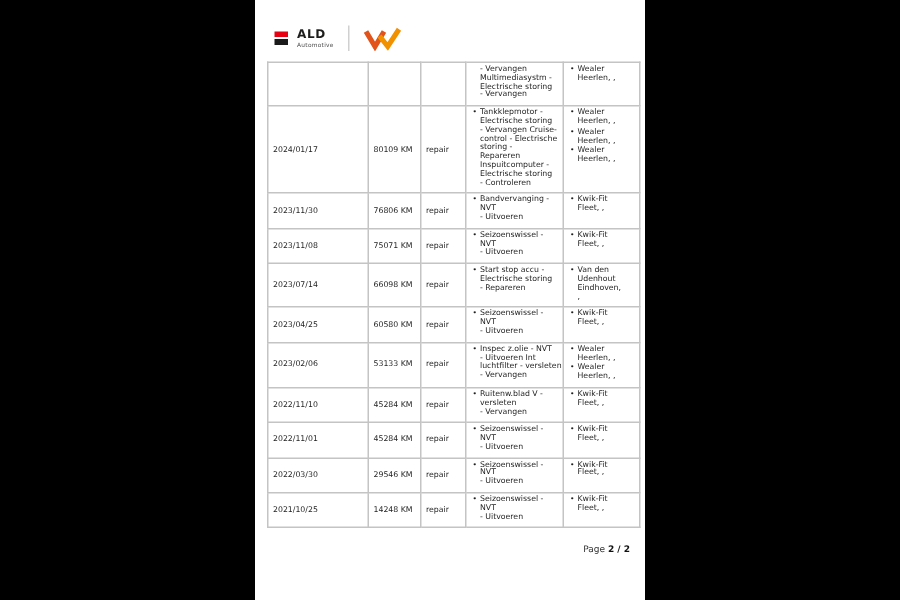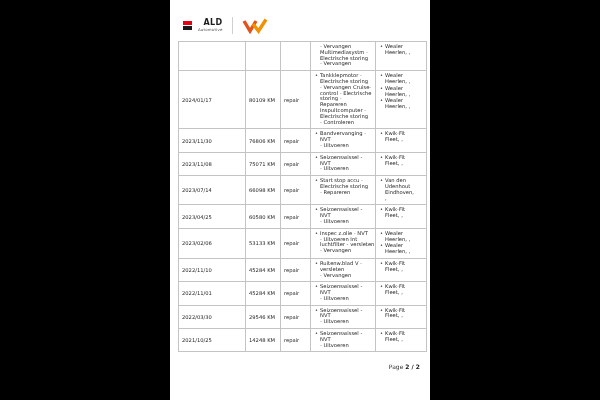--- a/index.html
+++ b/index.html
@@ -8,21 +8,21 @@
     background:#000;
     font-family:"DejaVu Sans","Liberation Sans",sans-serif;
   }
   .page{
     position:absolute;left:170px;top:0;width:260px;height:400px;
     background:#fff;
   }
   
   .brand{
     position:absolute;left:13px;top:13px;height:24px;
-    display:flex;align-items:center;gap:6px;text-align:right;
+    display:flex;align-items:center;gap:6px;
   }
   .sg-box{
     width:9px;height:9px;flex:none;
     background:linear-gradient(to bottom,#e60012 0 44%,#ffffff 44% 56%,#1a1a1a 56% 100%);
   }
   .ald-text{display:flex;flex-direction:column;line-height:1;}
   .ald-name{font-size:8px;font-weight:bold;color:#1d1d1b;letter-spacing:.4px;}
   .ald-sub{font-size:3.9px;color:#4a4a4a;margin-top:1px;letter-spacing:.2px;}
   .logo-divider{width:1px;height:17px;background:#d0d0d0;margin:0 3px;}
   .wealer{display:block;}

